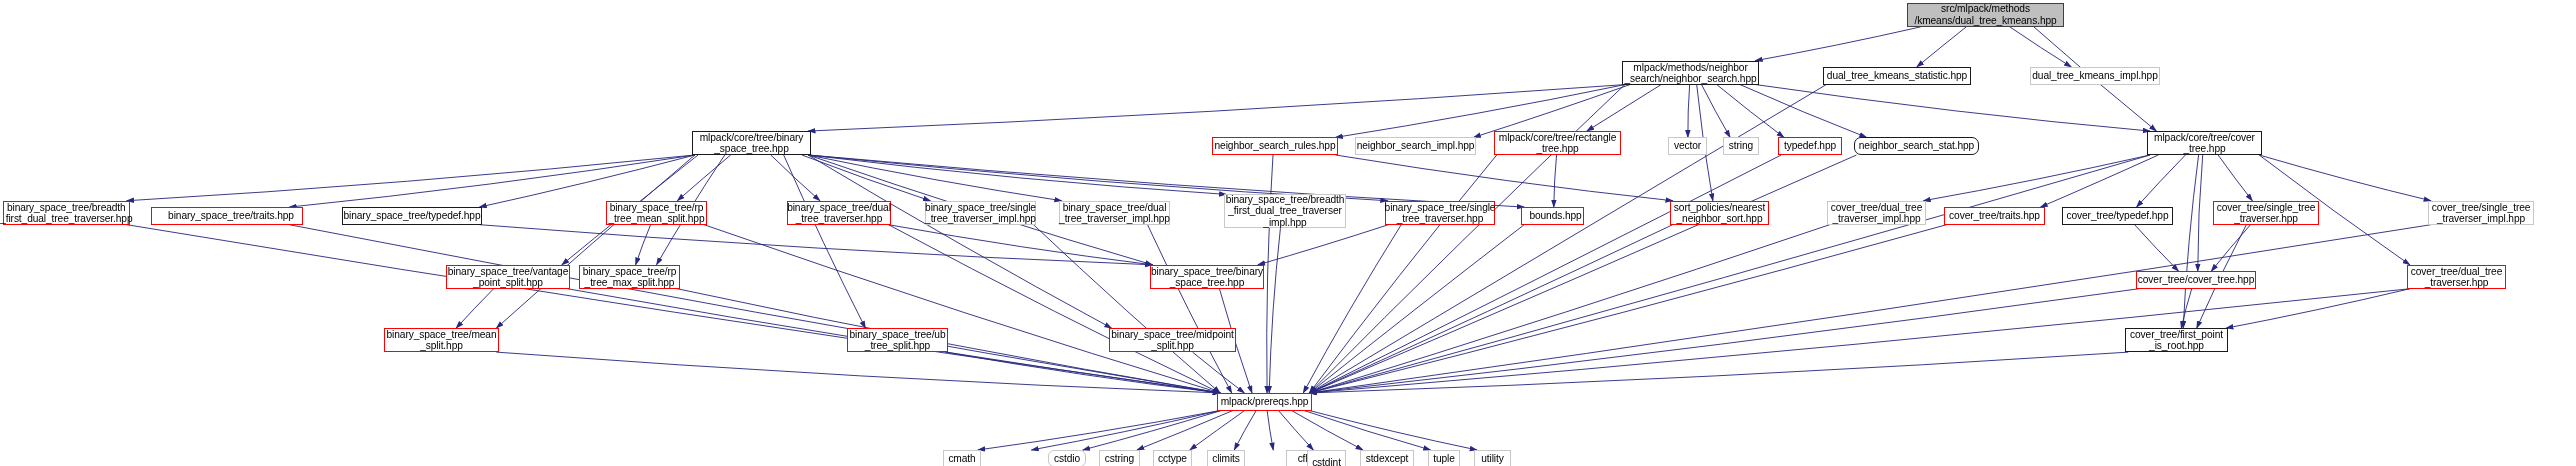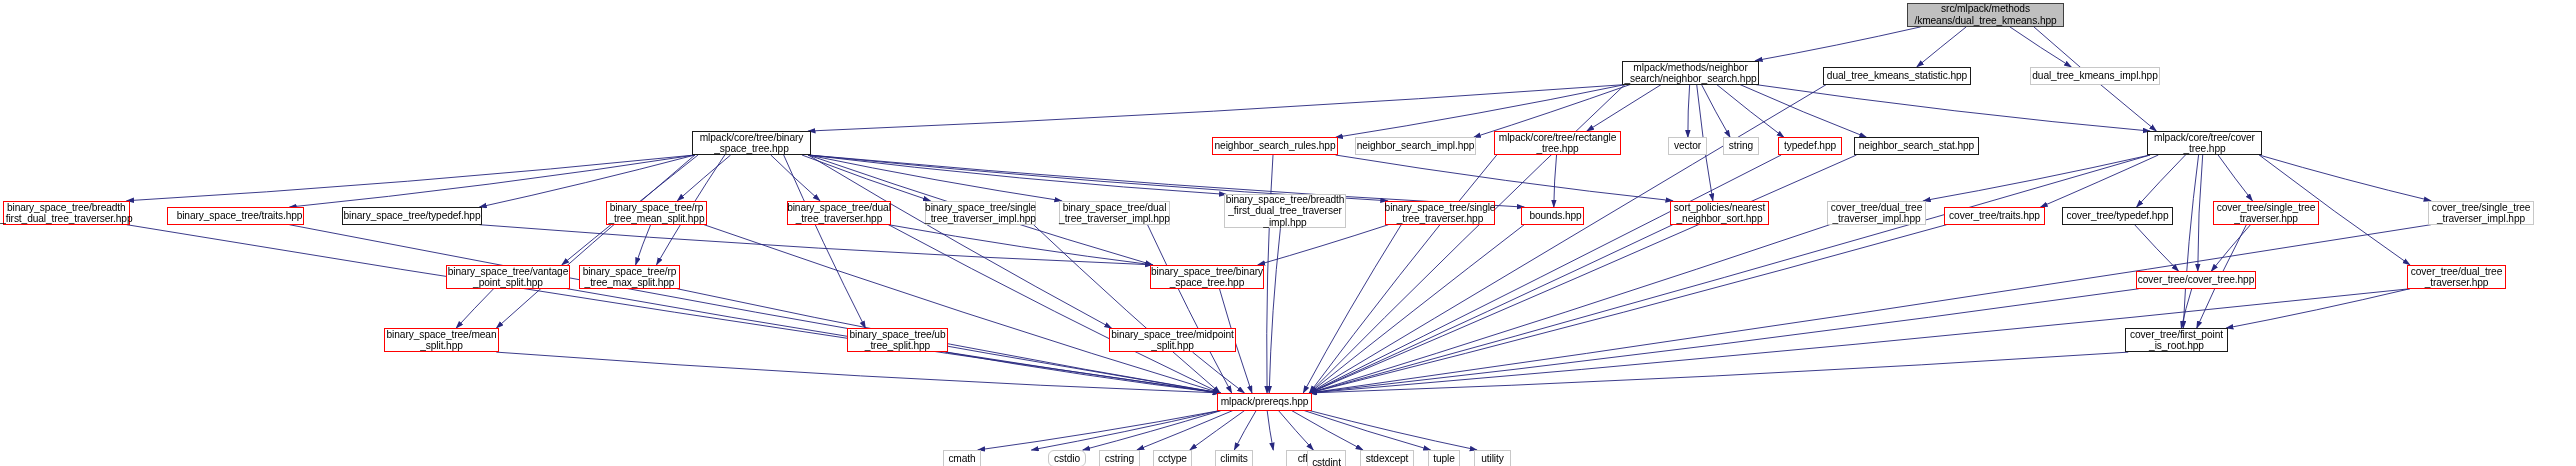--- a/index.html
+++ b/index.html
@@ -167,26 +167,26 @@
       <div class="node light-border" style="left: 2030px; top: 67px; width: 130px; height: 17.6px;"><span class="lbl">dual_tree_kmeans_impl.hpp</span></div>
       <div class="node black-border" style="left: 692px; top: 131px; width: 119px; height: 24px;"><span class="lbl">mlpack/core/tree/binary
 _space_tree.hpp</span></div>
       <div class="node red-border" style="left: 1212px; top: 137px; width: 126px; height: 17.6px;"><span class="lbl">neighbor_search_rules.hpp</span></div>
       <div class="node light-border" style="left: 1355px; top: 137px; width: 121px; height: 17.6px;"><span class="lbl">neighbor_search_impl.hpp</span></div>
       <div class="node red-border" style="left: 1494px; top: 131px; width: 127px; height: 24px;"><span class="lbl">mlpack/core/tree/rectangle
 _tree.hpp</span></div>
       <div class="node light-border" style="left: 1668px; top: 137px; width: 39px; height: 17.6px;"><span class="lbl">vector</span></div>
       <div class="node light-border" style="left: 1723px; top: 137px; width: 36px; height: 17.6px; text-align: right;"><span class="lbl">string</span></div>
       <div class="node red-border" style="left: 1778px; top: 137px; width: 64px; height: 17.6px;"><span class="lbl">typedef.hpp</span></div>
-      <div class="node black-border" style="left: 1854px; top: 137px; width: 125px; height: 17.6px;"><span class="lbl">neighbor_search_stat.hpp</span></div>
+      <div class="node black-border" style="left: 1854px; top: 137px; width: 125px; height: 17.6px; border-radius: 7px;"><span class="lbl">neighbor_search_stat.hpp</span></div>
       <div class="node black-border" style="left: 2147px; top: 131px; width: 115px; height: 24px;"><span class="lbl">mlpack/core/tree/cover
 _tree.hpp</span></div>
       <div class="node red-border" style="left: 2.8px; top: 201px; width: 127px; height: 24px;"><span class="lbl">binary_space_tree/breadth
 _first_dual_tree_traverser.hpp</span></div>
-      <div class="node red-border" style="left: 167px; top: 207px; width: 137px; height: 17.6px; padding-left: 8px;"><span class="lbl">binary_space_tree/traits.hpp</span></div>
+      <div class="node red-border" style="left: 151px; top: 207px; width: 152px; height: 17.6px; padding-left: 8px;"><span class="lbl">binary_space_tree/traits.hpp</span></div>
       <div class="node black-border" style="left: 342px; top: 207px; width: 140px; height: 17.6px;"><span class="lbl">binary_space_tree/typedef.hpp</span></div>
       <div class="node red-border" style="left: 606px; top: 201px; width: 101px; height: 24px;"><span class="lbl">binary_space_tree/rp
 _tree_mean_split.hpp</span></div>
       <div class="node red-border" style="left: 787px; top: 201px; width: 104px; height: 24px;"><span class="lbl">binary_space_tree/dual
 _tree_traverser.hpp</span></div>
       <div class="node light-border" style="left: 925px; top: 201px; width: 111px; height: 24px;"><span class="lbl">binary_space_tree/single
 _tree_traverser_impl.hpp</span></div>
       <div class="node light-border" style="left: 1059px; top: 201px; width: 111px; height: 24px;"><span class="lbl">binary_space_tree/dual
 _tree_traverser_impl.hpp</span></div>
       <div class="node light-border" style="left: 1224px; top: 194px; width: 122px; height: 34px;"><span class="lbl">binary_space_tree/breadth
@@ -221,21 +221,21 @@
       <div class="node red-border" style="left: 1109px; top: 328px; width: 127px; height: 24px;"><span class="lbl">binary_space_tree/midpoint
 _split.hpp</span></div>
       <div class="node black-border" style="left: 2125px; top: 328px; width: 103px; height: 24px;"><span class="lbl">cover_tree/first_point
 _is_root.hpp</span></div>
       <div class="node red-border" style="left: 1217px; top: 393px; width: 95px; height: 17.6px;"><span class="lbl">mlpack/prereqs.hpp</span></div>
       <div class="node light-border" style="left: 943px; top: 450px; width: 38px; height: 17px;"><span class="lbl">cmath</span></div>
       <div class="node light-border" style="left: 994px; top: 450px; width: 40px; height: 17px; margin-top: 20px;"><span class="lbl">cstdlib</span></div>
       <div class="node light-border" style="left: 1048px; top: 450px; width: 38px; height: 17px; border-radius: 6px;"><span class="lbl">cstdio</span></div>
       <div class="node light-border" style="left: 1099px; top: 450px; width: 41px; height: 17px;"><span class="lbl">cstring</span></div>
       <div class="node light-border" style="left: 1153px; top: 450px; width: 39px; height: 17px;"><span class="lbl">cctype</span></div>
-      <div class="node light-border" style="left: 1207px; top: 450px; width: 38px; height: 17px; margin-left: 8px;"><span class="lbl">climits</span></div>
+      <div class="node light-border" style="left: 1207px; top: 450px; width: 38px; height: 17px;"><span class="lbl">climits</span></div>
       <div class="node light-border" style="left: 1258px; top: 450px; width: 47px; height: 17px; margin-left: 28px;"><span class="lbl">cfloat</span></div>
       <div class="node light-border" style="left: 1307px; top: 450px; width: 39px; height: 25px;"><span class="lbl">cstdint</span></div>
       <div class="node light-border" style="left: 1360px; top: 450px; width: 54px; height: 17px;"><span class="lbl">stdexcept</span></div>
       <div class="node light-border" style="left: 1428px; top: 450px; width: 32px; height: 17px;"><span class="lbl">tuple</span></div>
       <div class="node light-border" style="left: 1474px; top: 450px; width: 37px; height: 17px;"><span class="lbl">utility</span></div>
     </div>
 </div>
 
 
 </body></html>

